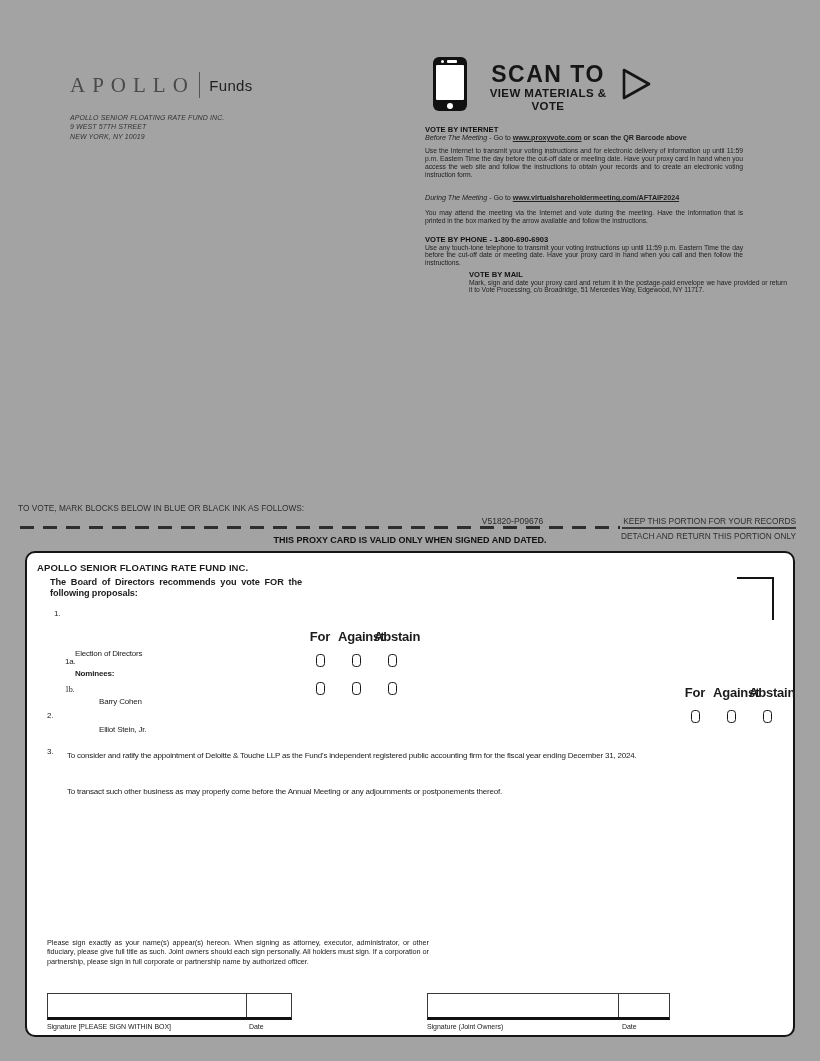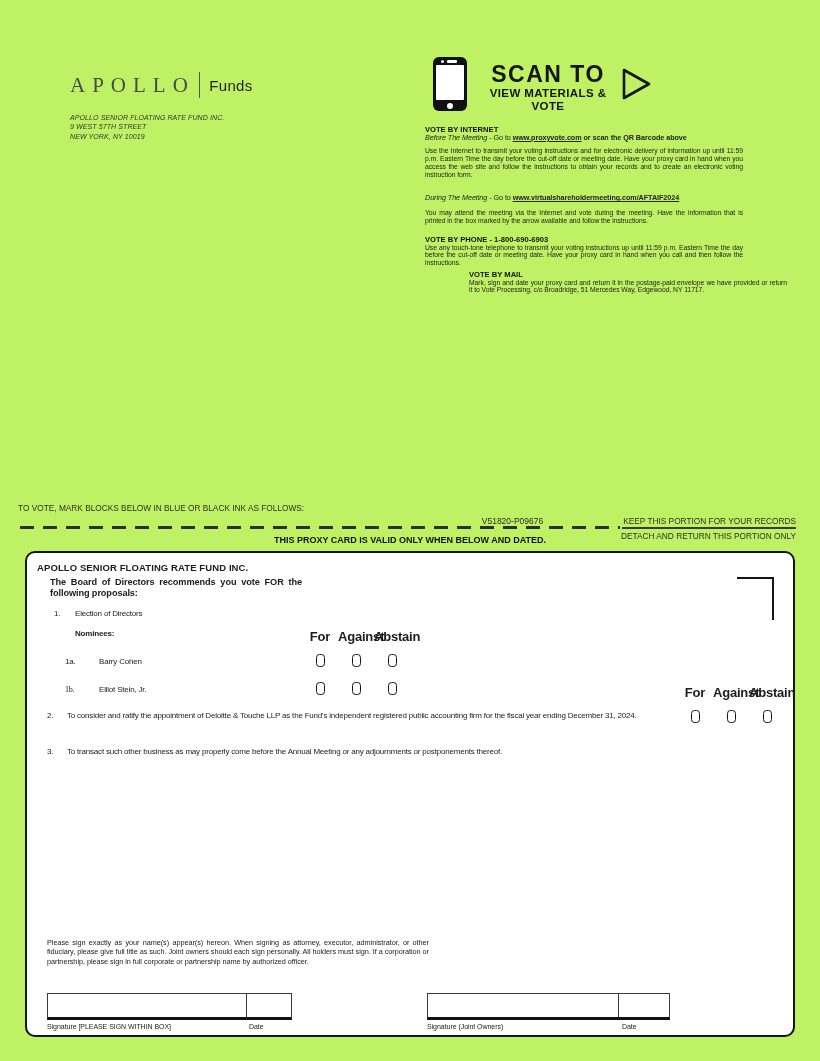--- a/index.html
+++ b/index.html
@@ -1,18 +1,18 @@
 <!DOCTYPE html>
 <html><head>
 <meta charset="utf-8">
 <style>
   * { margin:0; padding:0; box-sizing:border-box; }
   html,body { background:#ffffff; }
   body { font-family:"Liberation Sans", sans-serif; color:#1c1c1c; }
-  .page { position:relative; width:820px; height:1061px; background:#bef264; overflow:hidden; }
+  .page { position:relative; width:820px; height:1061px; background:#a3a3a3; overflow:hidden; }
 
   
   .logo-row { position:absolute; left:70px; top:72px; display:flex; align-items:center; }
   .logo-brand { font-family:"Liberation Serif", serif; font-size:21px; letter-spacing:7px; color:#4a4a4a; }
   .logo-divider { width:1.5px; height:26px; background:#555; margin:0 9px 0 4px; }
   .logo-division { font-size:15px; color:#1f1f1f; letter-spacing:0.3px; }
   .addr { position:absolute; left:70px; top:113px; font-style:italic; font-size:7px; line-height:9.3px; color:#333; letter-spacing:0.1px; }
 
   
   .phone-icon { position:absolute; left:433px; top:57px; width:34px; height:54px; background:#111; border-radius:6px; }
@@ -47,21 +47,21 @@
   
   .card { position:absolute; left:25px; top:551px; width:770px; height:486px;
     border:2.5px solid #141414; border-radius:10px; background:#fff; }
   .fund-name { position:absolute; left:10px; top:9px; font-size:9.5px; font-weight:bold; letter-spacing:0.1px; }
   .recommendation { position:absolute; left:23px; top:24px; width:252px; font-size:9.2px; font-weight:bold;
     line-height:10.5px; text-align:justify; letter-spacing:-0.1px; }
   .corner-mark { position:absolute; left:710px; top:24px; width:37px; height:43px;
     border-top:2.5px solid #141414; border-right:2.5px solid #141414; }
 
   .prop-num { position:absolute; font-size:8px; letter-spacing:-0.2px; }
-  .prop-text { position:absolute; font-size:8px; letter-spacing:-0.2px; line-height:10px; }
+  .prop-text { position:absolute; font-size:8px; letter-spacing:-0.2px; line-height:10px;margin-top:40px; }
   .bold { font-weight:bold; }
 
   .vote-header { position:absolute; display:flex; }
   .vote-header .vh-cell { width:36px; text-align:center; font-size:13px; font-weight:bold; letter-spacing:-0.2px; }
   .vote-row { position:absolute; display:flex; }
   .vote-row .vr-cell { width:36px; display:flex; justify-content:center; }
   .checkbox { width:9px; height:13px; border:1.6px solid #141414; border-radius:3.5px; background:#fff; }
 
   .sig-note { position:absolute; left:20px; top:385px; width:382px; font-size:7.3px; line-height:9.3px;
     text-align:justify; color:#222; letter-spacing:-0.05px; }
@@ -124,21 +124,21 @@
     <div class="vm-h">VOTE BY MAIL</div>
     <p>Mark, sign and date your proxy card and return it in the postage-paid envelope we have provided or return it to Vote Processing, c/o Broadridge, 51 Mercedes Way, Edgewood, NY 11717.</p>
   </div>
 
   <div class="mark-instr">TO VOTE, MARK BLOCKS BELOW IN BLUE OR BLACK INK AS FOLLOWS:</div>
   <div class="ctrl-num">V51820-P09676</div>
   <div class="keep-note">KEEP THIS PORTION FOR YOUR RECORDS</div>
   <div class="perforation"></div>
   <div class="keep-rule"></div>
   <div class="detach-note">DETACH AND RETURN THIS PORTION ONLY</div>
-  <div class="valid-note">THIS PROXY CARD IS VALID ONLY WHEN BELOW AND DATED.</div>
+  <div class="valid-note">THIS PROXY CARD IS VALID ONLY WHEN SIGNED AND DATED.</div>
 
   <div class="card">
     <div class="fund-name bold">APOLLO SENIOR FLOATING RATE FUND INC.</div>
     <div class="recommendation">The Board of Directors recommends you vote FOR the following proposals:</div>
     <div class="corner-mark"></div>
 
     <span class="prop-num" style="left:27px; top:56px;">1.</span>
     <span class="prop-text" style="left:48px; top:56px;">Election of Directors</span>
 
     <span class="prop-text bold" style="left:48px; top:76px;">Nominees:</span>

